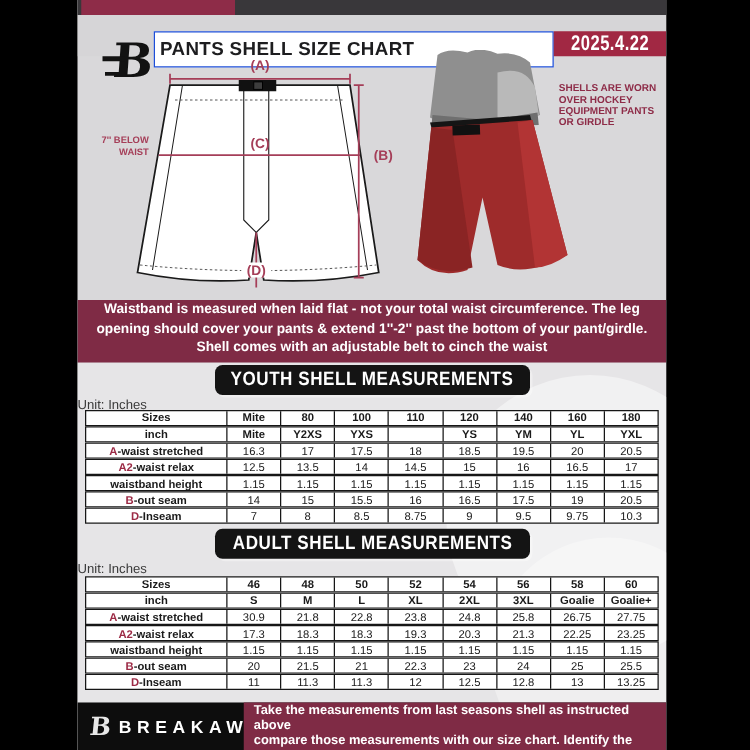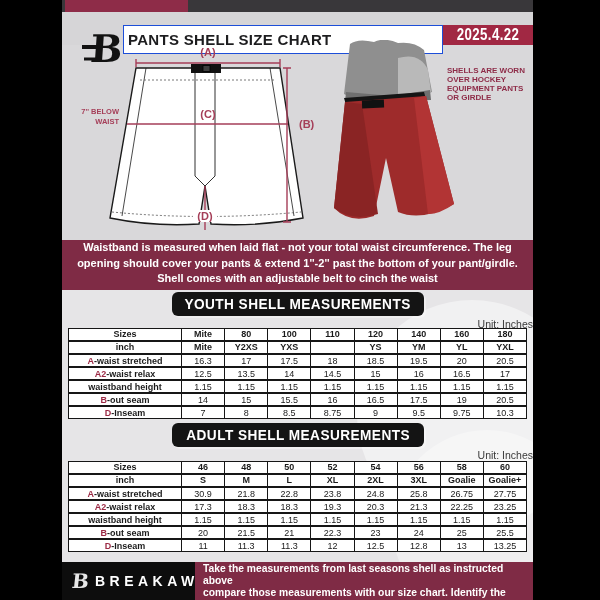--- a/index.html
+++ b/index.html
@@ -28,21 +28,21 @@
   .side-note{position:absolute;left:385px;top:26px;width:86px;color:#8e2c48;font-weight:bold;font-size:8px;line-height:9px;}
 
   
   .banner{position:absolute;left:0;top:240px;width:471px;height:50px;background:#7f2b45;color:#fff;text-align:center;font-weight:bold;font-size:11px;line-height:15.5px;padding-top:0;box-sizing:border-box;}
 
   
   .section-title{position:absolute;left:110px;width:252px;height:24px;background:#141414;border-radius:6px;display:flex;align-items:center;justify-content:center;box-shadow:2px 2px 0 rgba(255,255,255,0.35);}
   .section-title span{color:#fff;font-weight:bold;font-size:15.5px;letter-spacing:0.5px;transform:scaleX(0.88);white-space:nowrap;}
   .st-youth{top:292px;}
   .st-adult{top:423px;}
-  .unit{position:absolute;left:0;width:471px;text-align:right;color:#3a3a3a;font-size:10.5px;}
+  .unit{position:absolute;left:0;width:471px;text-align:left;color:#3a3a3a;font-size:10.5px;}
   .unit-youth{top:318px;}
   .unit-adult{top:449px;}
 
   
   .mtable{position:absolute;left:6px;width:459px;}
   .t-youth{top:328px;}
   .t-adult{top:461px;}
   .trow{display:flex;height:10.7px;margin-bottom:0.4px;border:1px solid #161616;background:#fff;align-items:stretch;}
   .tcell{flex:1;display:flex;align-items:center;justify-content:center;font-size:9px;color:#1a1a1a;overflow:hidden;white-space:nowrap;}
   .tcell + .tcell{border-left:1px solid #161616;}

